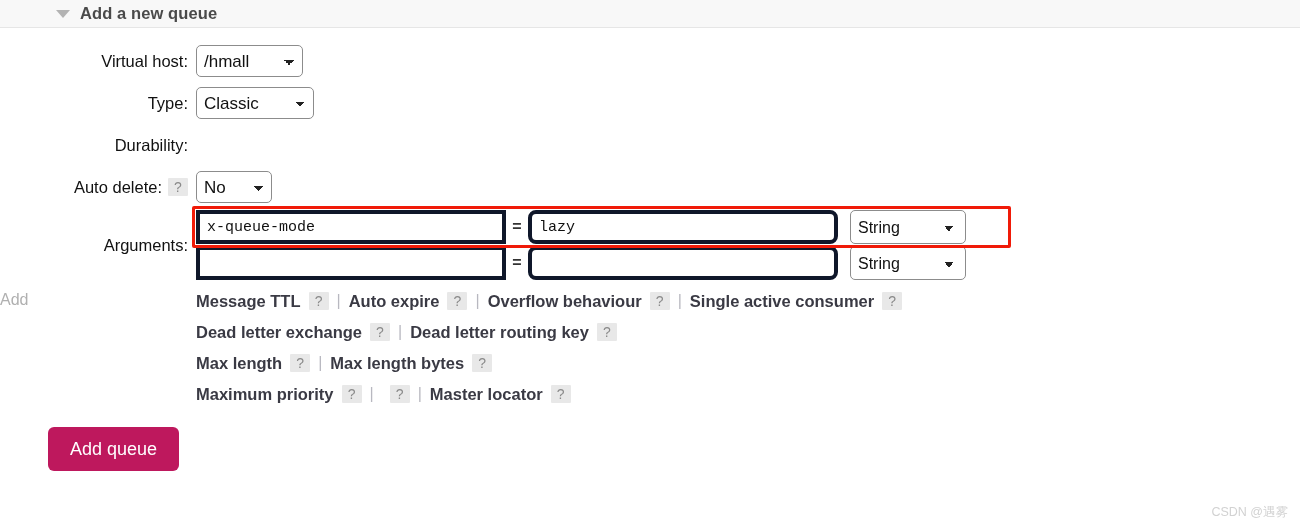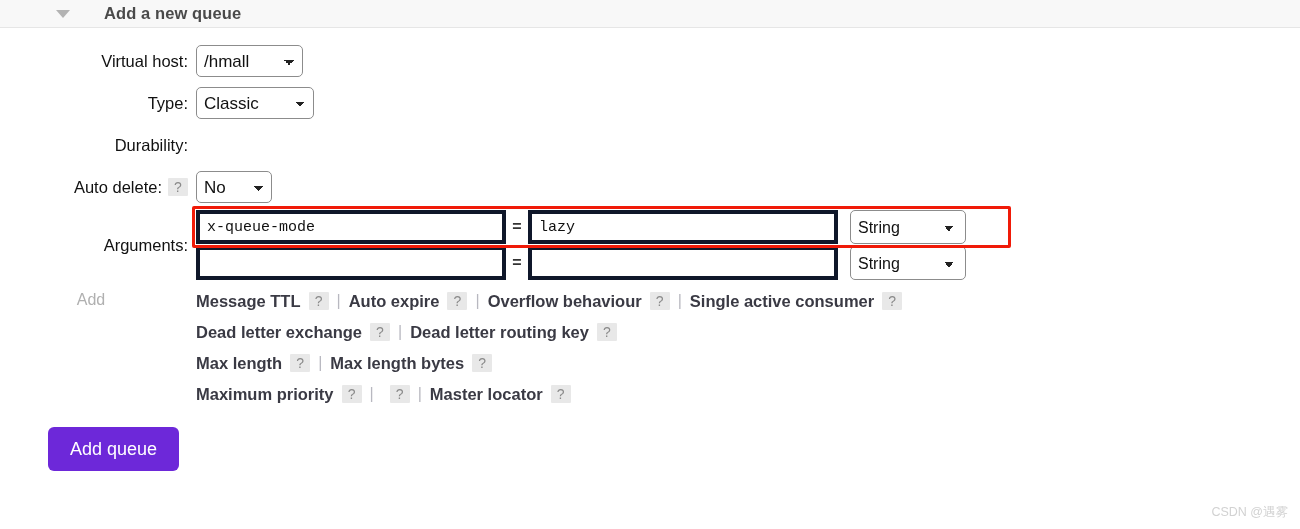--- a/index.html
+++ b/index.html
@@ -19,21 +19,20 @@
   
   .section-header {
     width: 1300px;
     height: 28px;
     background: #f8f8f8;
     border-bottom: 1px solid #e6e6e6;
     display: flex;
     align-items: center;
     box-sizing: border-box;
     padding-left: 56px;
-    gap: 24px;
   }
   .collapse-triangle {
     width: 0;
     height: 0;
     border-left: 7px solid transparent;
     border-right: 7px solid transparent;
     border-top: 8px solid #b3b3b3;
     margin-right: 10px;
     flex: 0 0 auto;
   }
@@ -166,21 +165,21 @@
     font-size: 15px;
     border: 4px solid #0f172a;
     background: #ffffff;
     height: 34px;
     box-sizing: border-box;
     padding: 2px 7px;
     color: #111;
     outline: none;
   }
   input.arg-key { width: 310px; }
-  input.arg-val { width: 310px; }
+  input.arg-val { width: 310px; border-radius: 8px; }
   .eq-sign {
     width: 22px;
     text-align: center;
     font-size: 16px;
     font-weight: bold;
     color: #333;
     flex: 0 0 22px;
   }
   .arg-select-gap { margin-left: 12px; }
 
@@ -195,21 +194,21 @@
 
   
   .presets {
     margin-top: 6px;
     display: flex;
     align-items: flex-start;
   }
   .add-word {
     width: 196px;
     flex: 0 0 196px;
-    text-align: center;
+    text-align: left;
     padding-right: 14px;
     box-sizing: border-box;
     font-size: 16px;
     color: #b0b0b0;
     padding-top: 3px;
   }
   .preset-lines {
     display: flex;
     flex-direction: column;
     gap: 9px;
@@ -246,21 +245,21 @@
 
   
   .btn-area {
     margin-top: 22px;
     padding-left: 48px;
   }
   button.add-queue-btn {
     font-family: "Liberation Sans", sans-serif;
     font-size: 18px;
     color: #ffffff;
-    background: #6d28d9;
+    background: #be185d;
     border: none;
     border-radius: 6px;
     padding: 13px 22px;
     cursor: pointer;
     line-height: 1;
   }
 
   
   .watermark {
     position: absolute;

